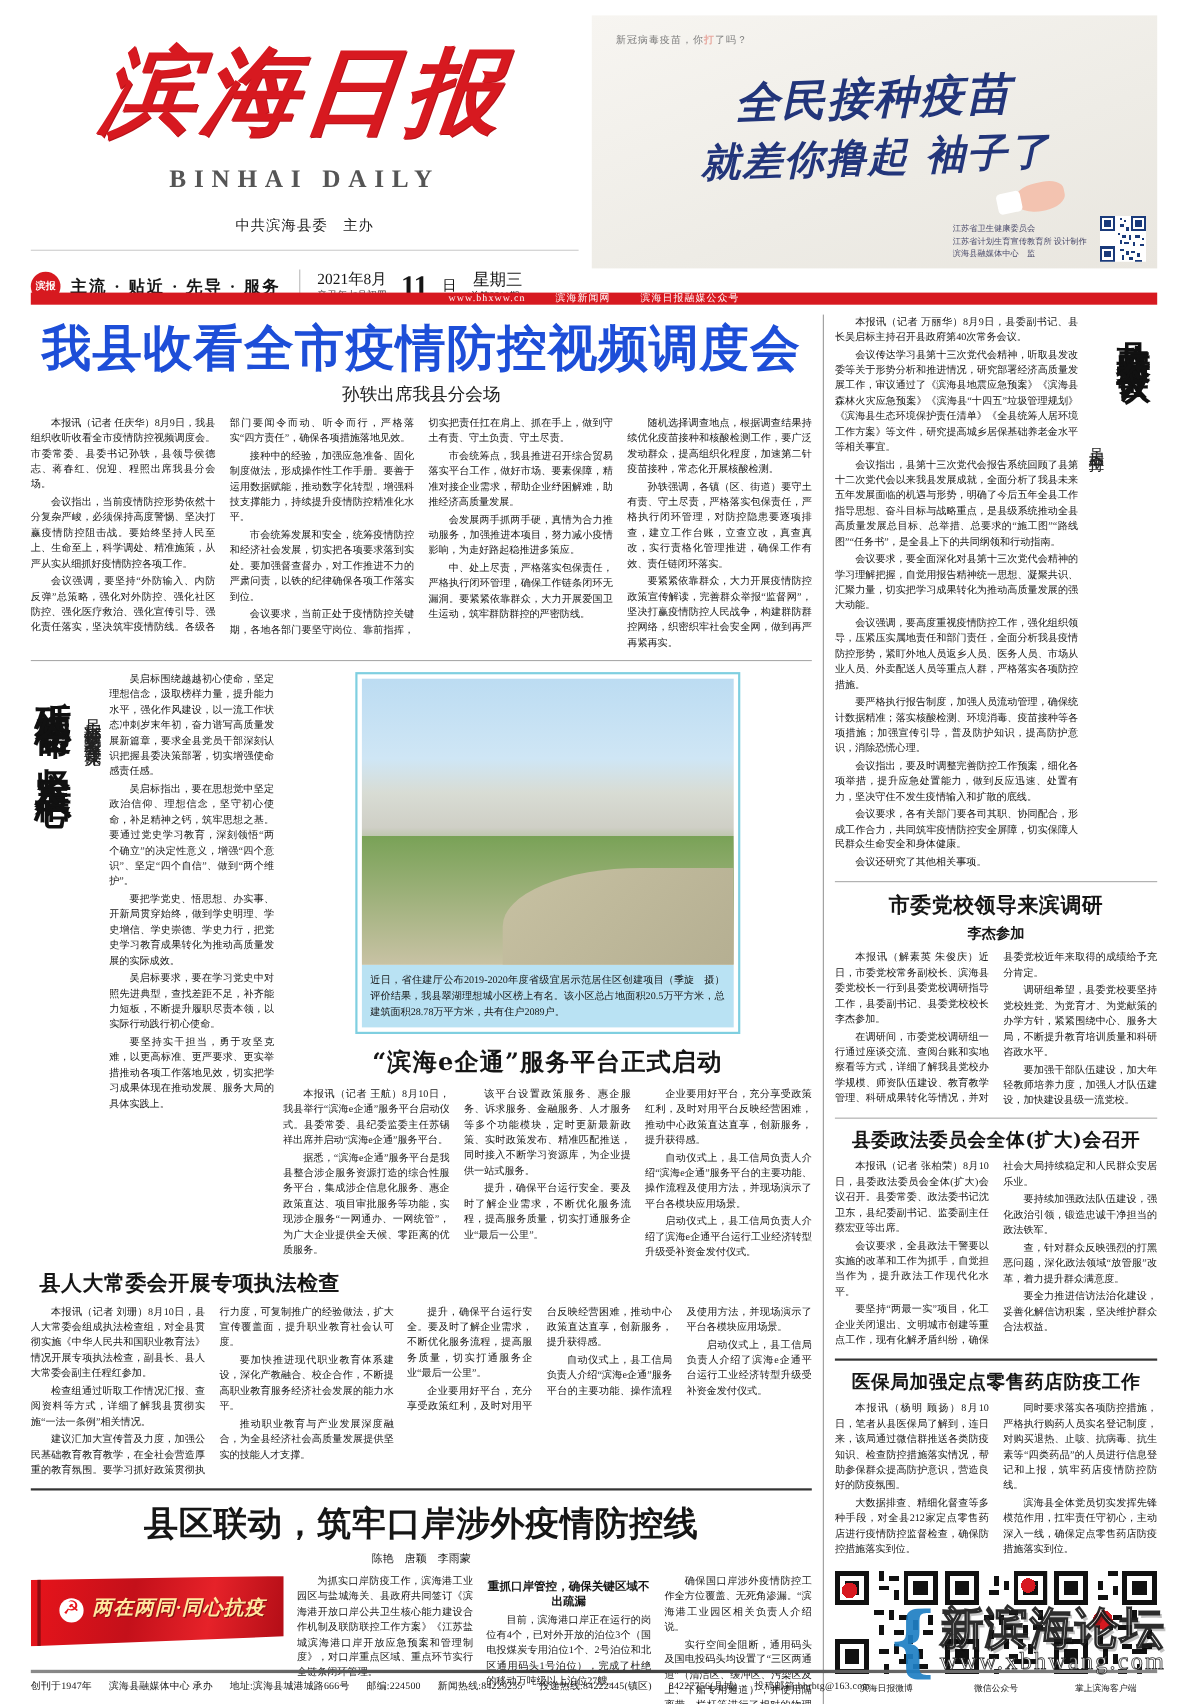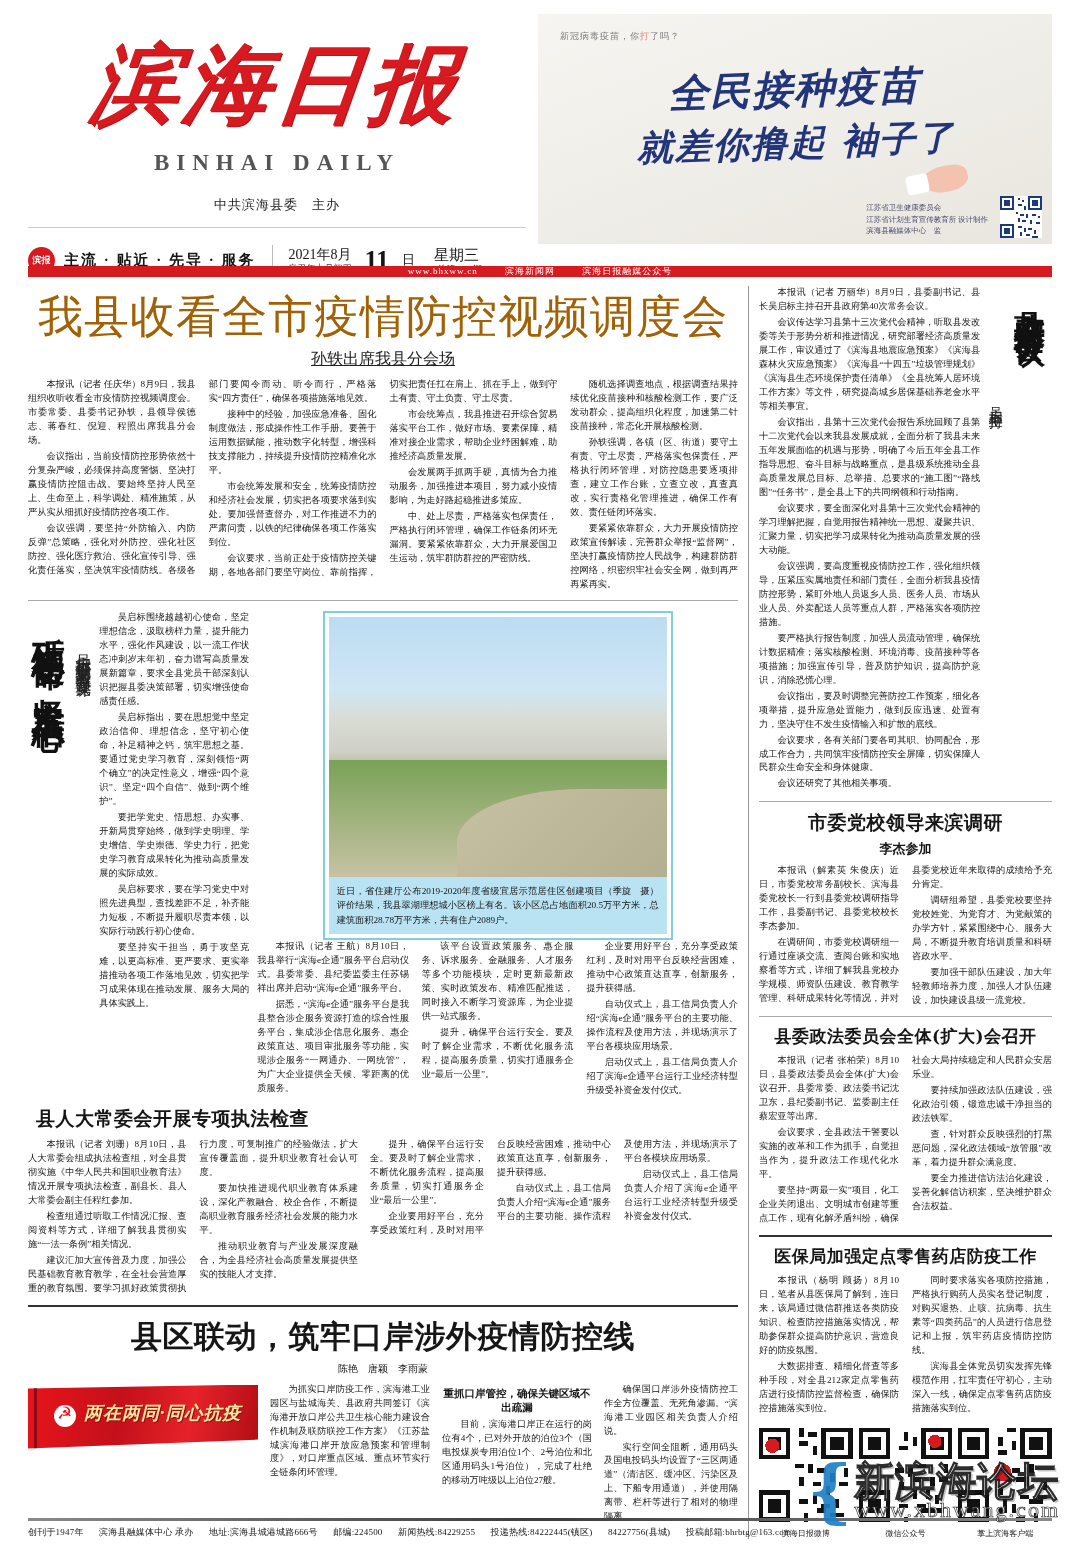--- a/index.html
+++ b/index.html
@@ -41,21 +41,21 @@
     background:#d71920; color:#fff; font-size:9px; font-weight:bold;
     display:flex; align-items:center; justify-content:center; flex:0 0 auto;
   }
   .mast-slogan { font-size:15px; font-weight:bold; letter-spacing:2px; }
   .mast-sep { width:1px; height:30px; background:#bbb; margin:0 7px; }
   .mast-date { text-align:center; line-height:1.15; }
   .mast-date .g { font-size:14px;text-align:right; }
   .mast-date .l { font-size:9px; color:#444; }
   .mast-day { font-size:26px; font-weight:bold; margin:0 4px; }
   .mast-ri { font-size:13px; }
-  .mast-week { text-align:left; line-height:1.2; margin-left:10px; }
+  .mast-week { text-align:right; line-height:1.2; }
   .mast-week .w { font-size:15px; }
   .mast-week .n { font-size:9px; }
 
   .mast-right { flex:1; margin-left:12px; position:relative; }
   .ad-banner {
     height:230px; background:linear-gradient(160deg,#f7f5f1 0%,#eeece6 60%,#e9e6df 100%);
     position:relative; overflow:hidden;
   }
   .ad-q { position:absolute; left:22px; top:16px; font-size:9px; color:#7a7a7a; letter-spacing:1px; }
   .ad-q b { color:#e8a9a0; }
@@ -81,24 +81,24 @@
   }
   .red-rule-txt span { margin:0 12px; }
 
   
   .body-grid { display:flex; margin-top:9px; }
   .col-main { width:720px; padding-right:10px; }
   .col-right { width:304px; padding-left:10px; border-left:1px solid #999; }
 
   h1.lead {
     font-family:"DejaVu Sans","Liberation Sans",sans-serif;
-    font-size:45px; font-weight:normal; text-align:center;
-    letter-spacing:1px; margin:6px 0 0; line-height:1.12; color:#a16207;
-  }
-  .lead-sub { text-align:center; font-size:16px; margin:7px 0 8px; color:#222;text-decoration:underline; }
+    font-size:45px; font-weight:bold; text-align:center;
+    letter-spacing:1px; margin:6px 0 0; line-height:1.12; color:#1d4ed8;
+  }
+  .lead-sub { text-align:center; font-size:16px; margin:7px 0 8px; color:#222; }
 
   .art-cols-4 { column-count:4; column-gap:13px; column-rule:0; font-size:9.2px;
                 line-height:1.52; text-align:justify; }
   .art-cols-3 { column-count:3; column-gap:13px; font-size:9.2px; line-height:1.52; text-align:justify; }
   .art-cols-2 { column-count:2; column-gap:13px; font-size:9.2px; line-height:1.52; text-align:justify; }
   .art-cols-1 { font-size:9.2px; line-height:1.52; text-align:justify; }
   p.pg { margin:0 0 2px; text-indent:2em; }
 
   .hr-thin { border-top:1px solid #aaa; margin:8px 0; }
   .hr-dbl { border-top:2px solid #333; margin:9px 0 7px; }
@@ -305,20 +305,21 @@
         </div>
 
         <div style="flex:1">
           <div class="photo-box">
             <div class="photo-img" aria-label="翠湖理想城小区航拍全景"></div>
             <div class="photo-cap">
               <span class="credit">（季旋　摄）</span>
               <span>近日，省住建厅公布2019-2020年度省级宜居示范居住区创建项目评价结果，我县翠湖理想城小区榜上有名。该小区总占地面积20.5万平方米，总建筑面积28.78万平方米，共有住户2089户。</span>
             </div>
           </div>
+          <h2 class="mid">“滨海e企通”服务平台正式启动</h2>
           <div class="art-cols-3">
             <p class="pg">本报讯（记者 王航）8月10日，我县举行“滨海e企通”服务平台启动仪式。县委常委、县纪委监委主任苏锡祥出席并启动“滨海e企通”服务平台。</p>
             <p class="pg">据悉，“滨海e企通”服务平台是我县整合涉企服务资源打造的综合性服务平台，集成涉企信息化服务、惠企政策直达、项目审批服务等功能，实现涉企服务“一网通办、一网统管”，为广大企业提供全天候、零距离的优质服务。</p>
             <p class="pg">该平台设置政策服务、惠企服务、诉求服务、金融服务、人才服务等多个功能模块，定时更新最新政策、实时政策发布、精准匹配推送，同时接入不断学习资源库，为企业提供一站式服务。</p>
             <p class="pg">提升，确保平台运行安全。要及时了解企业需求，不断优化服务流程，提高服务质量，切实打通服务企业“最后一公里”。</p>
             <p class="pg">企业要用好平台，充分享受政策红利，及时对用平台反映经营困难，推动中心政策直达直享，创新服务，提升获得感。</p>
             <p class="pg">自动仪式上，县工信局负责人介绍“滨海e企通”服务平台的主要功能、操作流程及使用方法，并现场演示了平台各模块应用场景。</p>
             <p class="pg">启动仪式上，县工信局负责人介绍了滨海e企通平台运行工业经济转型升级受补资金发付仪式。</p>
           </div>
         </div>

